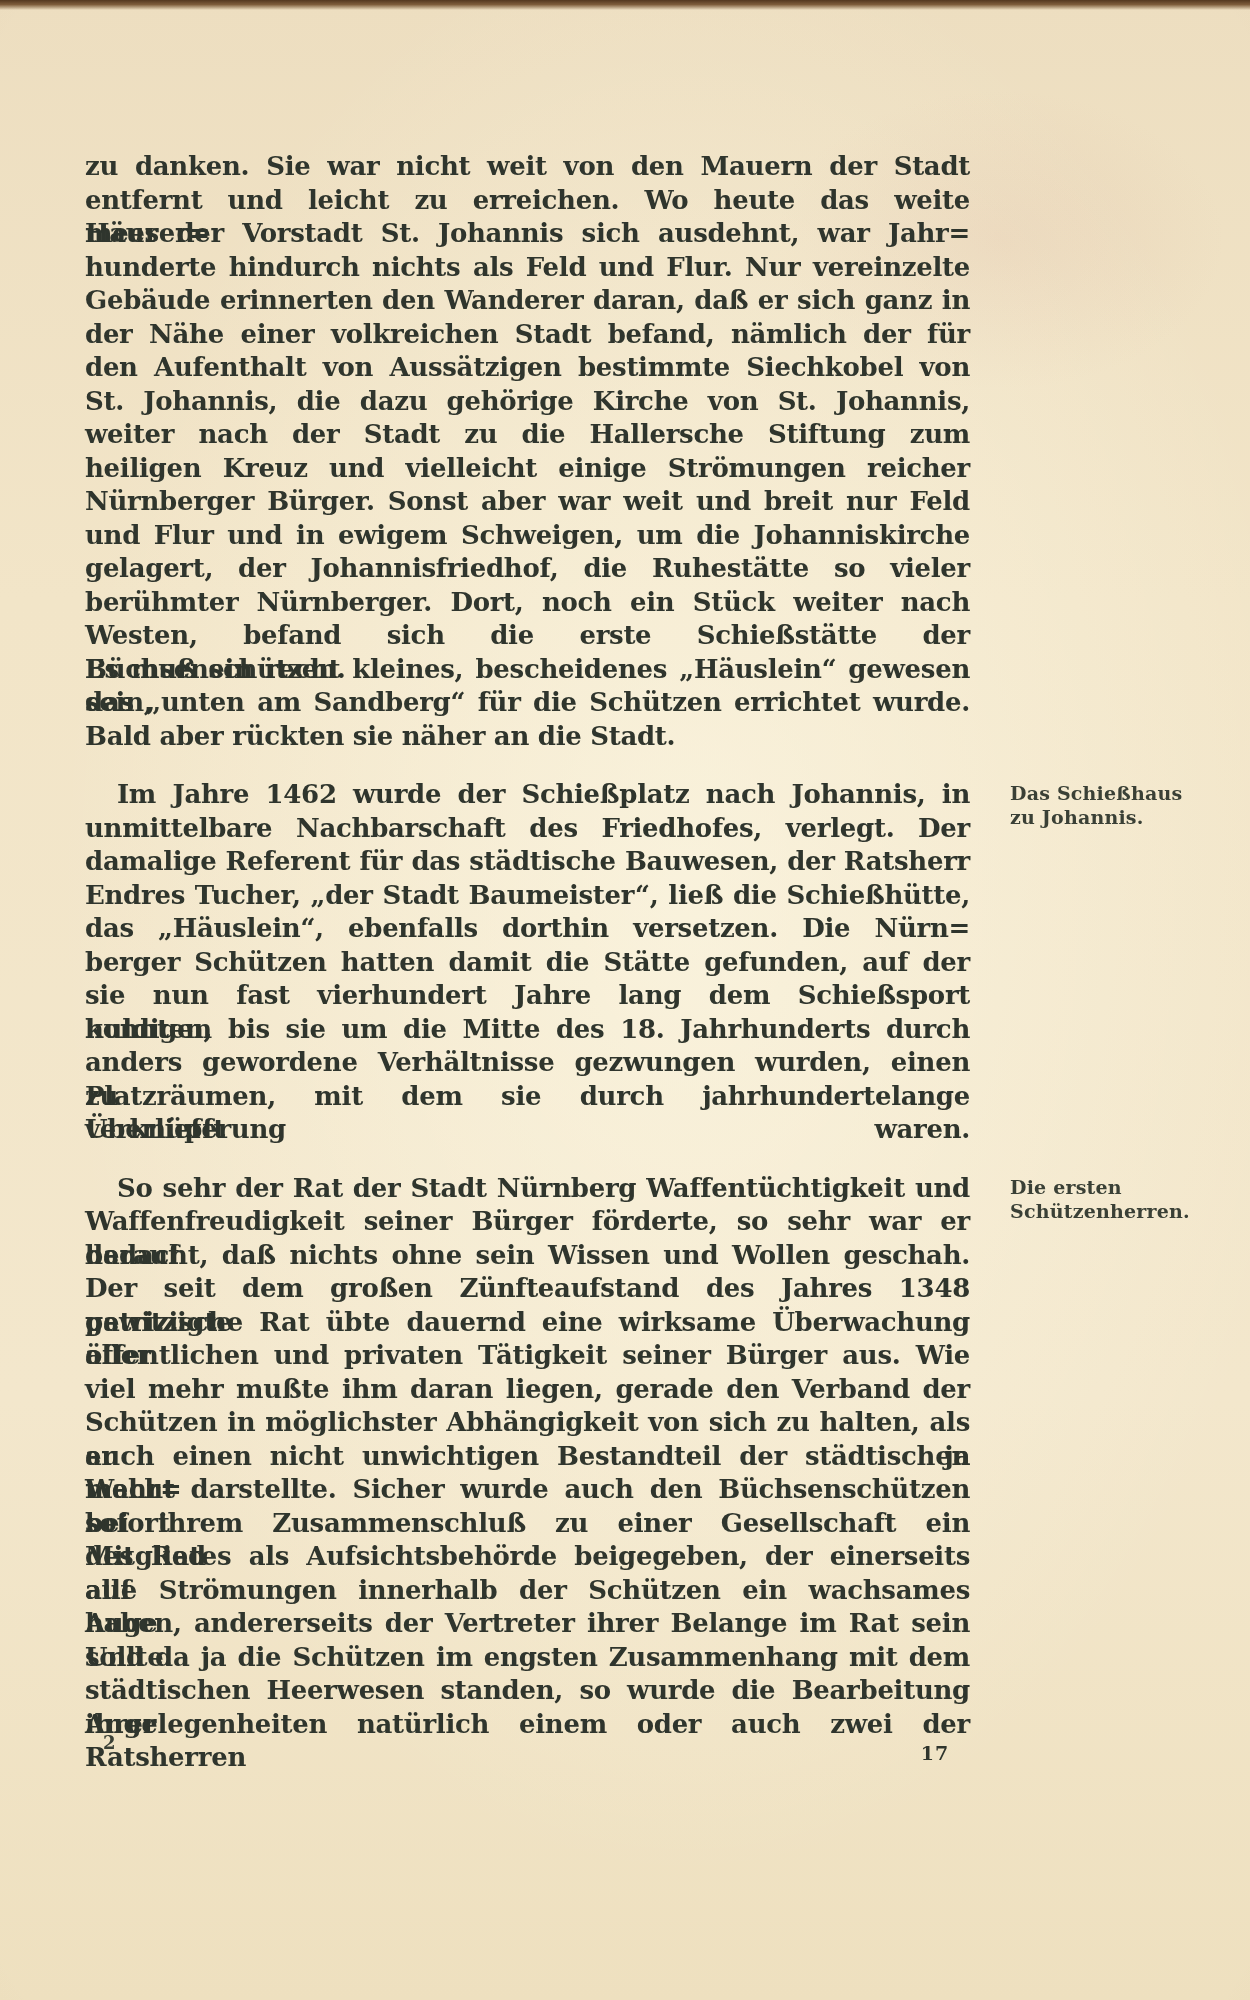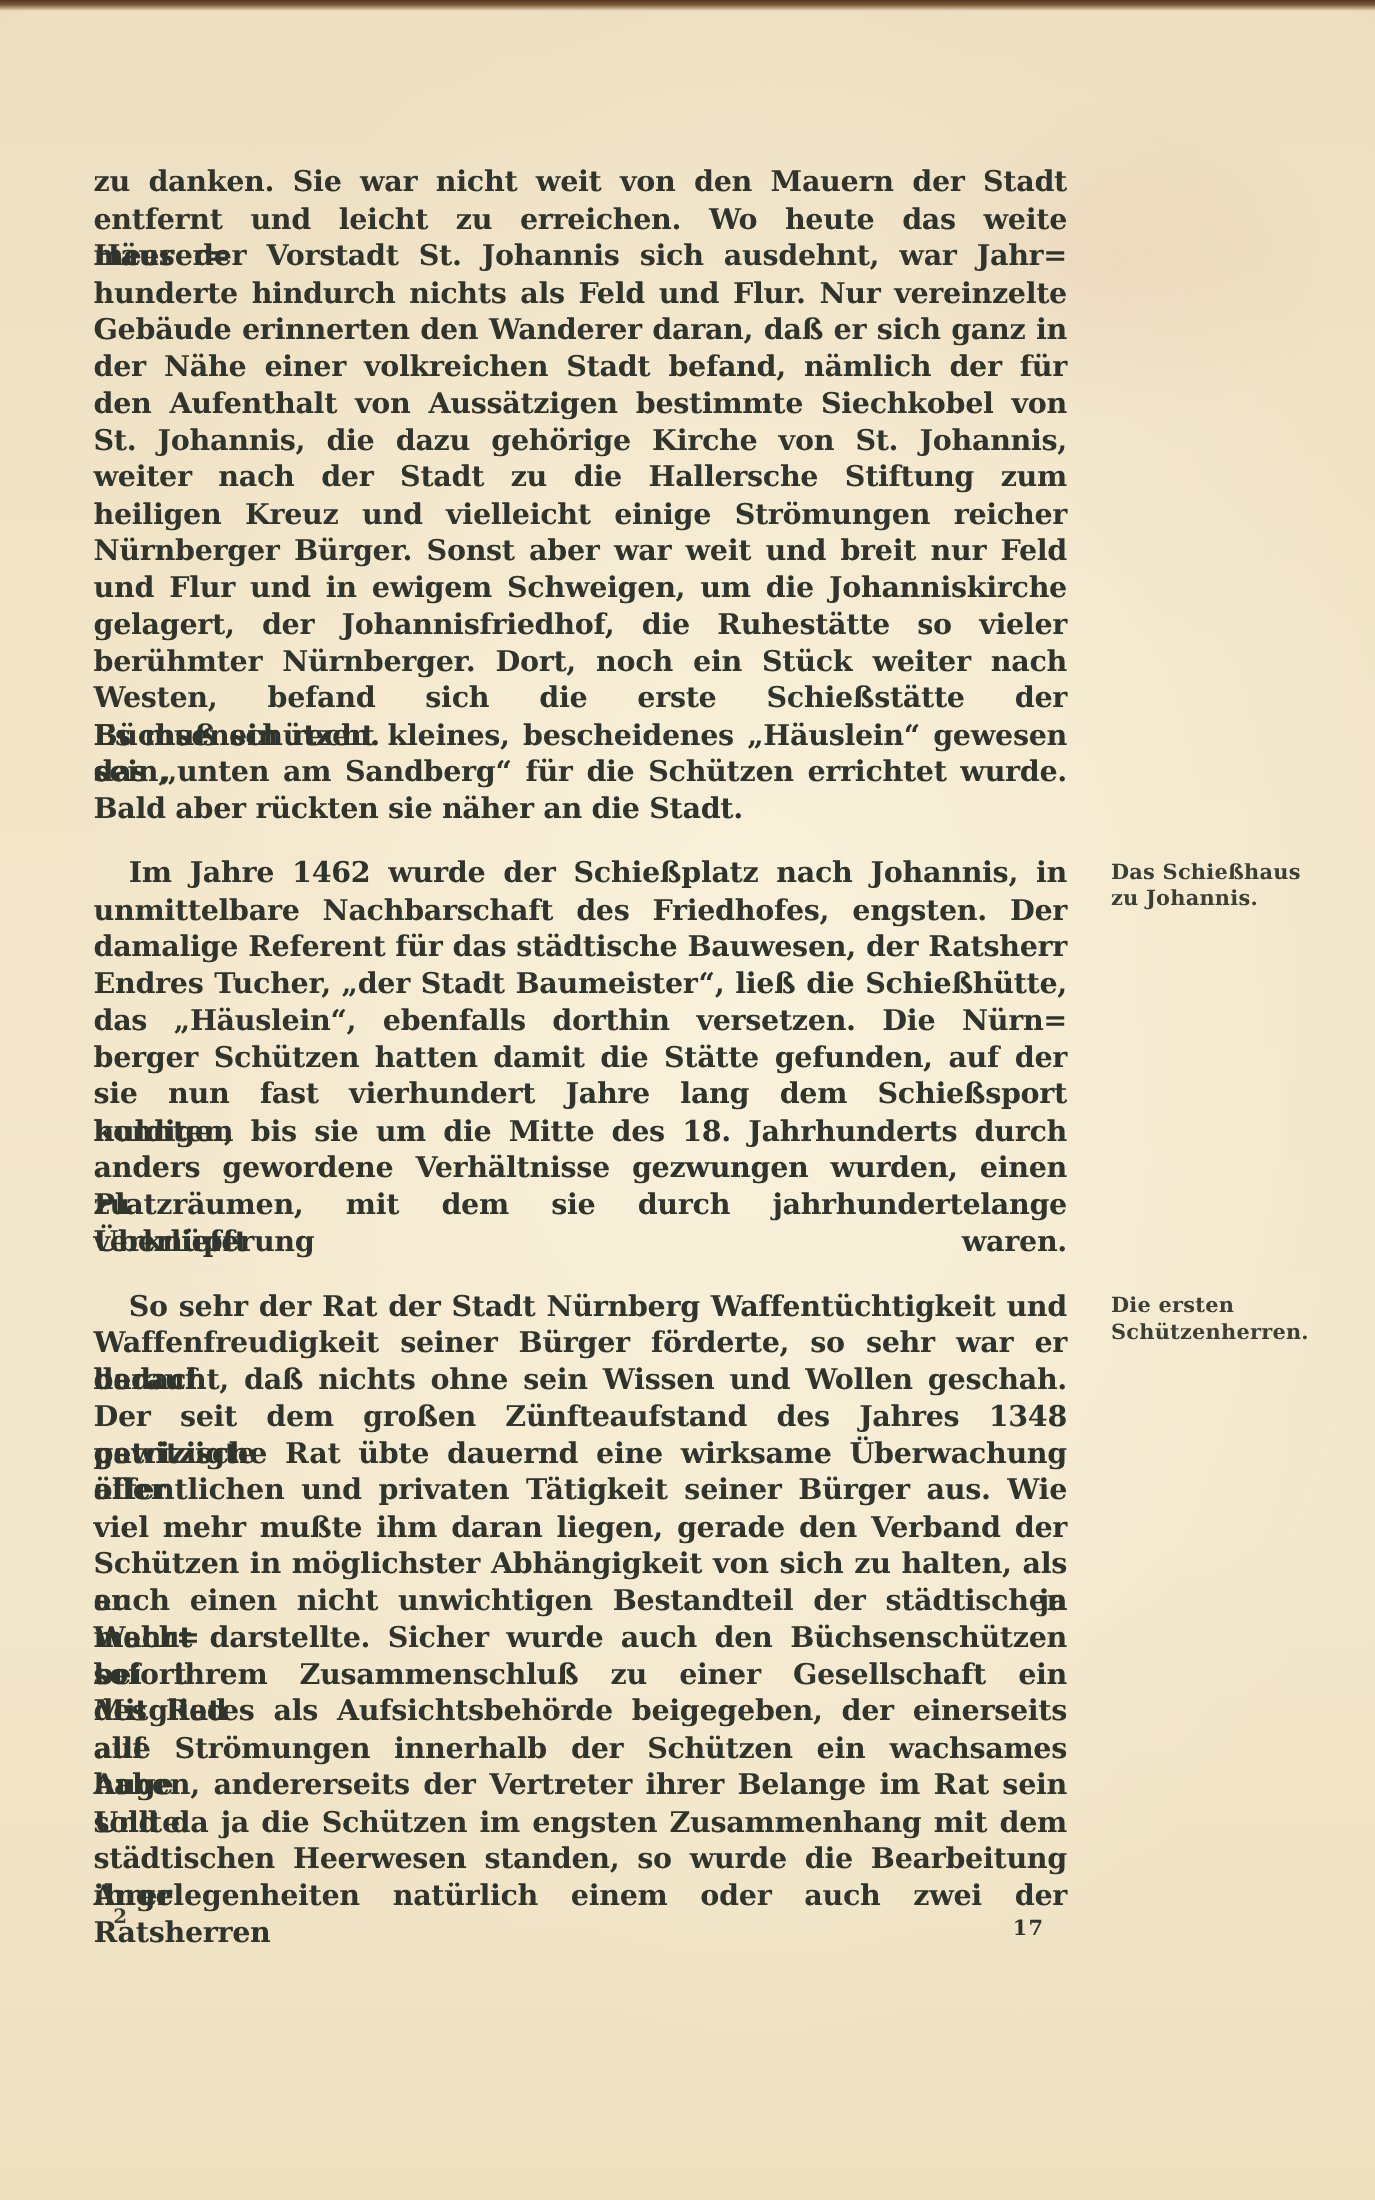--- a/index.html
+++ b/index.html
@@ -94,21 +94,21 @@
         <div class="line">und Flur und in ewigem Schweigen, um die Johanniskirche</div>
         <div class="line">gelagert, der Johannisfriedhof, die Ruhestätte so vieler</div>
         <div class="line">berühmter Nürnberger.  Dort, noch ein Stück weiter nach</div>
         <div class="line">Westen, befand sich die erste Schießstätte der Büchsenschützen.</div>
         <div class="line">Es muß ein recht kleines, bescheidenes „Häuslein“ gewesen sein,</div>
         <div class="line">das „unten am Sandberg“ für die Schützen errichtet wurde.</div>
         <div class="line">Bald aber rückten sie näher an die Stadt.</div>
       </div>
       <div class="para indent">
         <div class="line">Im Jahre 1462 wurde der Schießplatz nach Johannis, in</div>
-        <div class="line">unmittelbare Nachbarschaft des Friedhofes, engsten.  Der</div>
+        <div class="line">unmittelbare Nachbarschaft des Friedhofes, verlegt.  Der</div>
         <div class="line">damalige Referent für das städtische Bauwesen, der Ratsherr</div>
         <div class="line">Endres Tucher, „der Stadt Baumeister“, ließ die Schießhütte,</div>
         <div class="line">das „Häuslein“, ebenfalls dorthin versetzen.  Die Nürn=</div>
         <div class="line">berger Schützen hatten damit die Stätte gefunden, auf der</div>
         <div class="line">sie nun fast vierhundert Jahre lang dem Schießsport huldigen</div>
         <div class="line">konnten, bis sie um die Mitte des 18. Jahrhunderts durch</div>
         <div class="line">anders gewordene Verhältnisse gezwungen wurden, einen Platz</div>
         <div class="line">zu räumen, mit dem sie durch jahrhundertelange Überlieferung</div>
         <div class="line">verknüpft waren.</div>
         <div class="margin-note">

